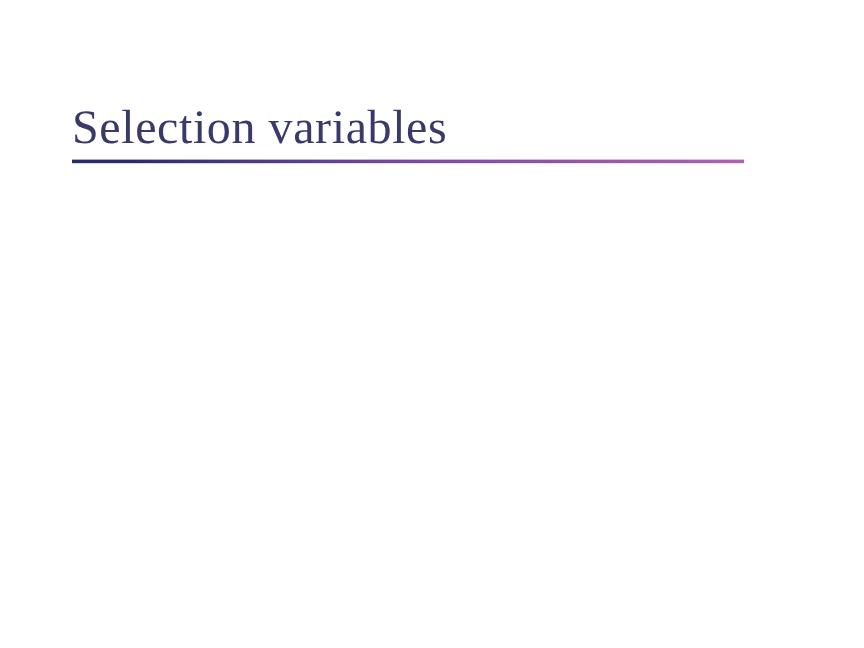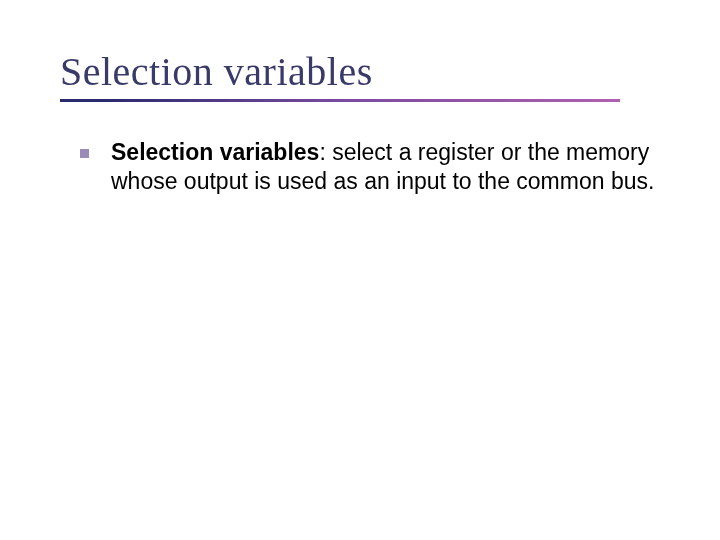--- a/index.html
+++ b/index.html
@@ -10,20 +10,21 @@
     background: #ffffff;
     font-family: Verdana, Geneva, sans-serif;
     overflow: hidden;
   }
   .slide {
     position: relative;
     width: 720px;
     height: 500px;
     box-sizing: border-box;
     padding: 48px 60px 0 60px;
+    margin-top: 34px;
   }
   .title {
     font-size: 40px;
     font-weight: 400;
     color: #3a3a6a;
     font-family: "Times New Roman", Times, serif;
     margin: 0 0 4px 0;
     letter-spacing: 0.5px;
   }
   .title-underline {
@@ -65,23 +66,17 @@
 </head>
 <body>
 
 <div class="slide">
 
   <h1 class="title">Selection variables</h1>
   <div class="title-underline"></div>
 
   <div class="body">
 
-    <div class="bullet-item">
-      <div class="bullet-icon"></div>
-      <div class="bullet-text">
-        <span class="bold">Selection variables</span><span>: select a register or the memory whose output is used as an input to the common bus.</span>
-      </div>
-    </div>
 
 
 
   </div>
 </div>
 
 </body></html>

